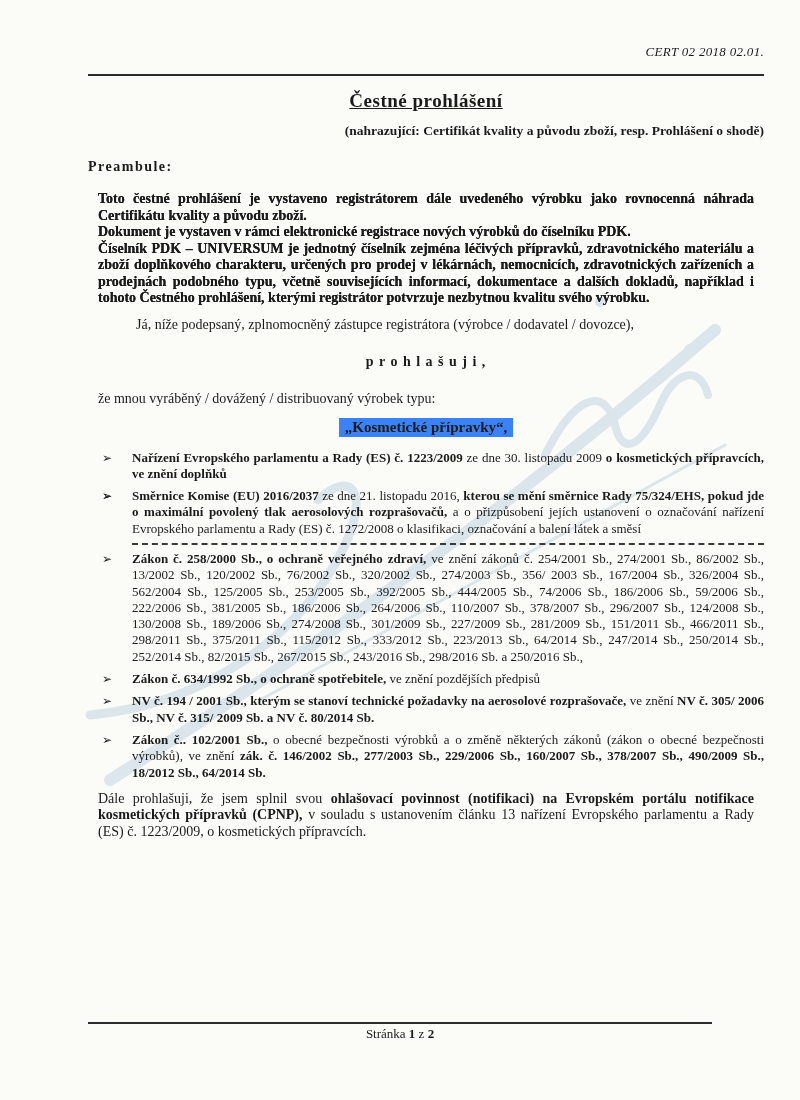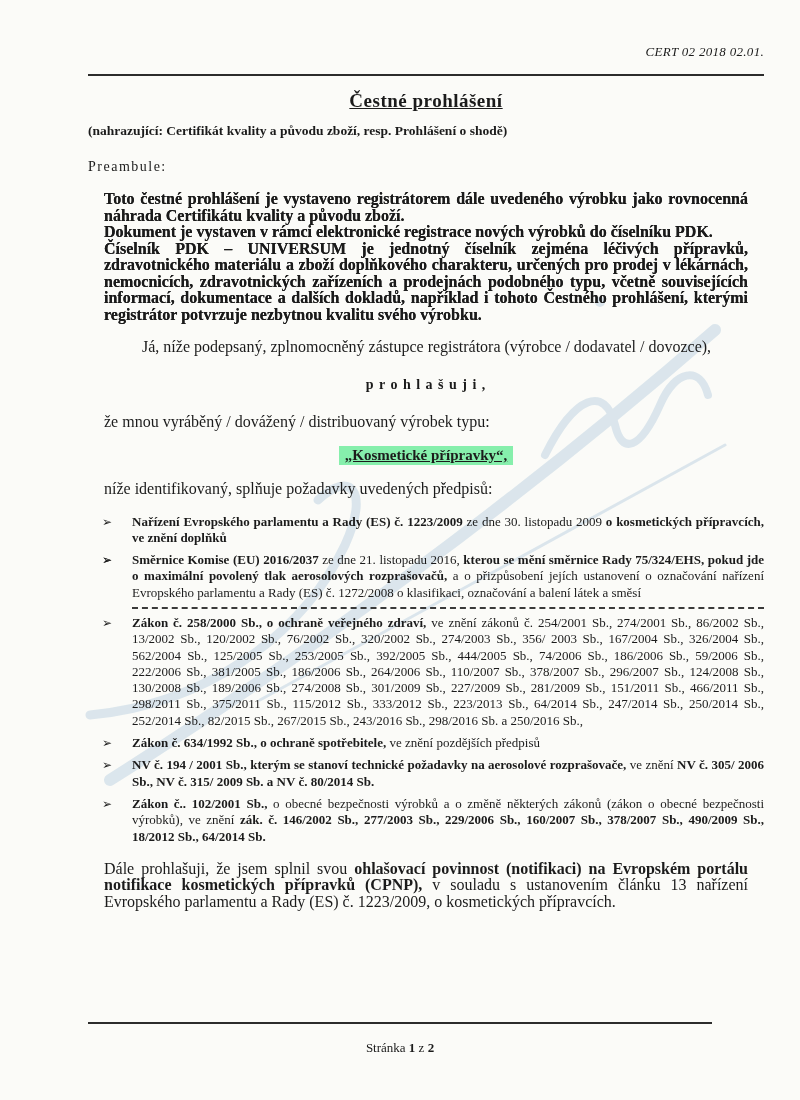--- a/index.html
+++ b/index.html
@@ -20,55 +20,55 @@
   }
   .doc-code{
     text-align:right;font-style:italic;font-size:13px;
     margin-bottom:14px;letter-spacing:.3px;
   }
   .rule{border-top:2px solid #2c2c2c;height:0;}
   .title{
     text-align:center;font-weight:bold;font-size:19px;
     margin:14px 0 11px 0;text-decoration:underline;letter-spacing:.5px;
   }
-  .subtitle{text-align:left;font-weight:bold;font-size:13.5px;margin:0 0 20px 0;}
-  .preamble-heading{font-weight:normal;font-size:14px;letter-spacing:1.5px;margin:0 0 16px 0;}
-  p.block{font-size:16px;line-height:16.5px;text-align:justify;margin:16px;}
+  .subtitle{text-align:right;font-weight:bold;font-size:13.5px;margin:0 0 20px 0;}
+  .preamble-heading{font-weight:bold;font-size:14px;letter-spacing:1.5px;margin:0 0 16px 0;}
+  p.block{font-size:14px;line-height:16.5px;text-align:justify;margin:10px;}
   .preamble-text{text-shadow:0 0 .3px #1b1b1b;}
   .declarer{margin-top:17px;text-indent:38px;text-align:left;}
   .prohlasuji{
     text-align:center;font-weight:bold;font-size:14px;
     margin:21px 0 21px 0;letter-spacing:1px;
   }
   .product-intro{text-align:left;margin-bottom:13px;}
   .product-line{text-align:center;margin:0 0 13px 0;}
   .product-line .hl{
-    display:inline-block;background:#86efac;
-    font-weight:bold;font-size:15px;text-decoration:underline;
+    display:inline-block;background:#3b82f6;
+    font-weight:bold;font-size:15px;
     padding:1px 6px;
   }
   .compliance-intro{text-align:left;margin-bottom:17px;}
   ul.reg-list{list-style:none;margin:0;padding:0;}
   ul.reg-list li{
     position:relative;padding-left:44px;
     font-size:13px;line-height:16.3px;text-align:justify;
     margin-bottom:6px;
   }
   ul.reg-list li .marker{
     position:absolute;left:14px;top:0;font-size:12px;
   }
   .dashed-sep{
     margin:2px 0 6px 44px;
     border-top:2px dashed #3a3a3a;height:0;
   }
   .closing{margin-top:42px;}
   .footer{
     position:absolute;left:88px;right:88px;top:1022px;z-index:1;
   }
-  .page-num{text-align:center;font-size:13px;margin-top:16px;}
+  .page-num{text-align:center;font-size:13px;margin-top:2px;}
 </style>
 </head>
 <body>
 
 <div class="page">
 
   <svg class="watermark" width="800" height="1100" viewBox="0 0 800 1100">
     <g stroke="#a9c4d9" fill="none" opacity="0.38" stroke-linecap="round">
       <path d="M 110 780 C 300 660 520 500 715 330" stroke-width="12"></path>
       <path d="M 90 715 C 200 705 300 640 345 545 C 370 490 350 470 318 500" stroke-width="9"></path>
@@ -93,21 +93,20 @@
     <p class="block declarer">Já, níže podepsaný, zplnomocněný zástupce registrátora (výrobce / dodavatel / dovozce),</p>
 
     <div class="prohlasuji">p r o h l a š u j i ,</div>
 
     <p class="block product-intro">že mnou vyráběný / dovážený  / distribuovaný výrobek typu:</p>
 
     <div class="product-line">
       <span class="hl">„Kosmetické přípravky“,</span>
     </div>
 
-    <p class="block compliance-intro">níže identifikovaný, splňuje požadavky uvedených předpisů:</p>
 
     <ul class="reg-list">
       <li>
         <span class="marker">➢</span>
         <span class="li-text"><span style="font-weight: bold;">Nařízení Evropského parlamentu a Rady (ES) č. 1223/2009</span><span> ze dne 30. listopadu 2009 </span><span style="font-weight: bold;">o kosmetických přípravcích, ve znění doplňků</span></span>
       </li>
       <li>
         <span class="marker">➢</span>
       </li>
       <li>

